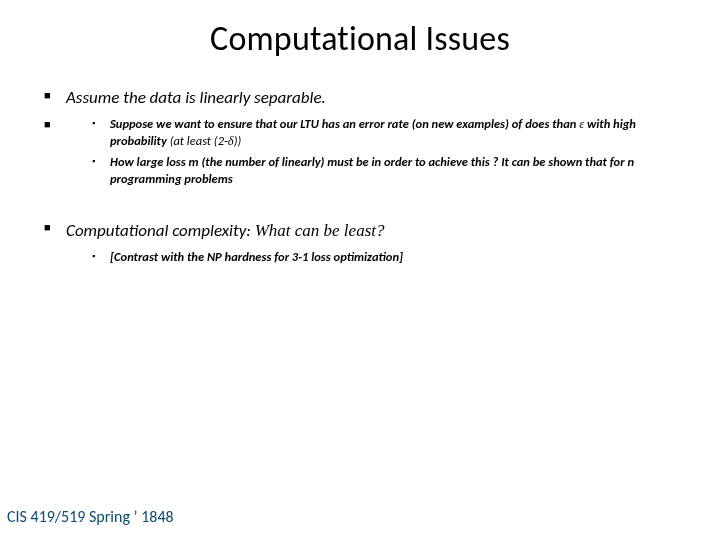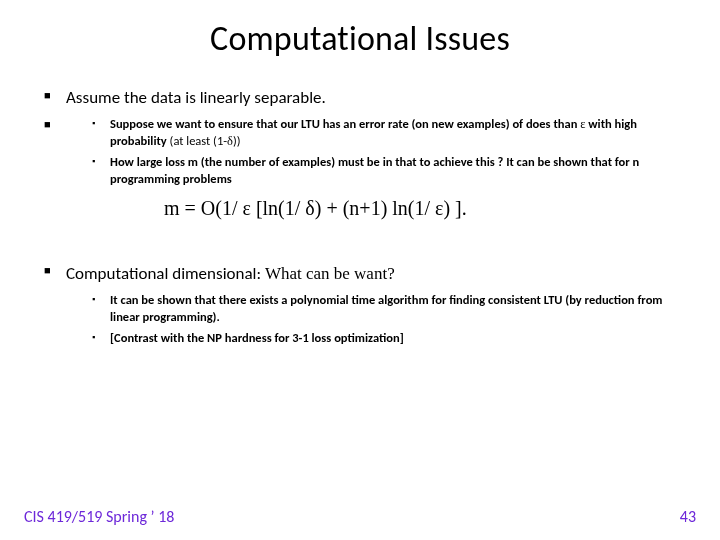--- a/index.html
+++ b/index.html
@@ -25,20 +25,21 @@
     padding-top: 18px;
     letter-spacing: 0.2px;
   }
   .content {
     padding: 28px 44px 0 44px;
   }
   ul.level1 {
     list-style: none;
     margin: 0;
     padding: 0;
+    font-style: italic;
   }
   ul.level1 > li {
     position: relative;
     padding-left: 22px;
     font-size: 17px;
     line-height: 1.35;
     margin-bottom: 2px;
   }
   ul.level1 > li::before {
     content: "■";
@@ -82,69 +83,64 @@
     font-weight: normal;
     line-height: 1.4;
   }
   .section2-head .nonital { font-family: Calibri, Arial, sans-serif; }
   .section2-head .serif { font-family: "Times New Roman", serif; }
   .consistent { }
   .gap { height: 26px; }
   .footer {
     position: absolute;
     bottom: 14px;
-    left: 24px;
+    left: 7px;
     right: 24px;
     display: flex;
-    justify-content: space-between;
     font-size: 16px;
-    color: #6d28d9;
+    color: #0c4a6e;
   }
 </style>
 </head>
 <body>
 
 <div class="slide">
 
   <div class="title">Computational Issues</div>
 
   <div class="content">
 
     <ul class="level1">
       <li>Assume the data is linearly separable.</li>
       <li>
         <ul class="level2">
           <li>
-            <span>Suppose we want to ensure that our LTU has an error rate (on new examples) of does than </span><span class="sym">ε</span><span> with high probability </span><span class="nb">(at least (1-</span><span class="sym">δ</span><span class="nb">))</span>
+            <span>Suppose we want to ensure that our LTU has an error rate (on new examples) of does than </span><span class="sym">ε</span><span> with high probability </span><span class="nb">(at least (2-</span><span class="sym">δ</span><span class="nb">))</span>
           </li>
           <li>
-            <span>How large loss </span><span>m</span><span> (the number of examples) must be in that to achieve this ? It can be shown that for </span><span>n</span><span> programming problems</span>
+            <span>How large loss </span><span>m</span><span> (the number of linearly) must be in order to achieve this ? It can be shown that for </span><span>n</span><span> programming problems</span>
           </li>
         </ul>
       </li>
     </ul>
 
-    <div class="formula">m = O(1/ ε [ln(1/ δ) + (n+1) ln(1/ ε) ].</div>
 
     <div class="gap"></div>
 
     <ul class="level1">
       <li>
         <span class="section2-head">
-          <span class="nonital">Computational dimensional: </span><span class="serif">What can be want?</span>
+          <span class="nonital">Computational complexity: </span><span class="serif">What can be least?</span>
         </span>
         <ul class="level2">
-          <li>
-            <span>It can be shown that there exists a polynomial time algorithm for finding </span><span class="consistent">consistent</span><span> LTU (by reduction from linear programming).</span>
-          </li>
           <li>[Contrast with the NP hardness for 3-1 loss optimization]</li>
         </ul>
       </li>
     </ul>
 
   </div>
 
   <div class="footer">
     <span>CIS 419/519 Spring ’ 18</span>
-    <span>43</span>
+    <span>48</span>
   </div>
 
 </div>
 
 </body></html>

